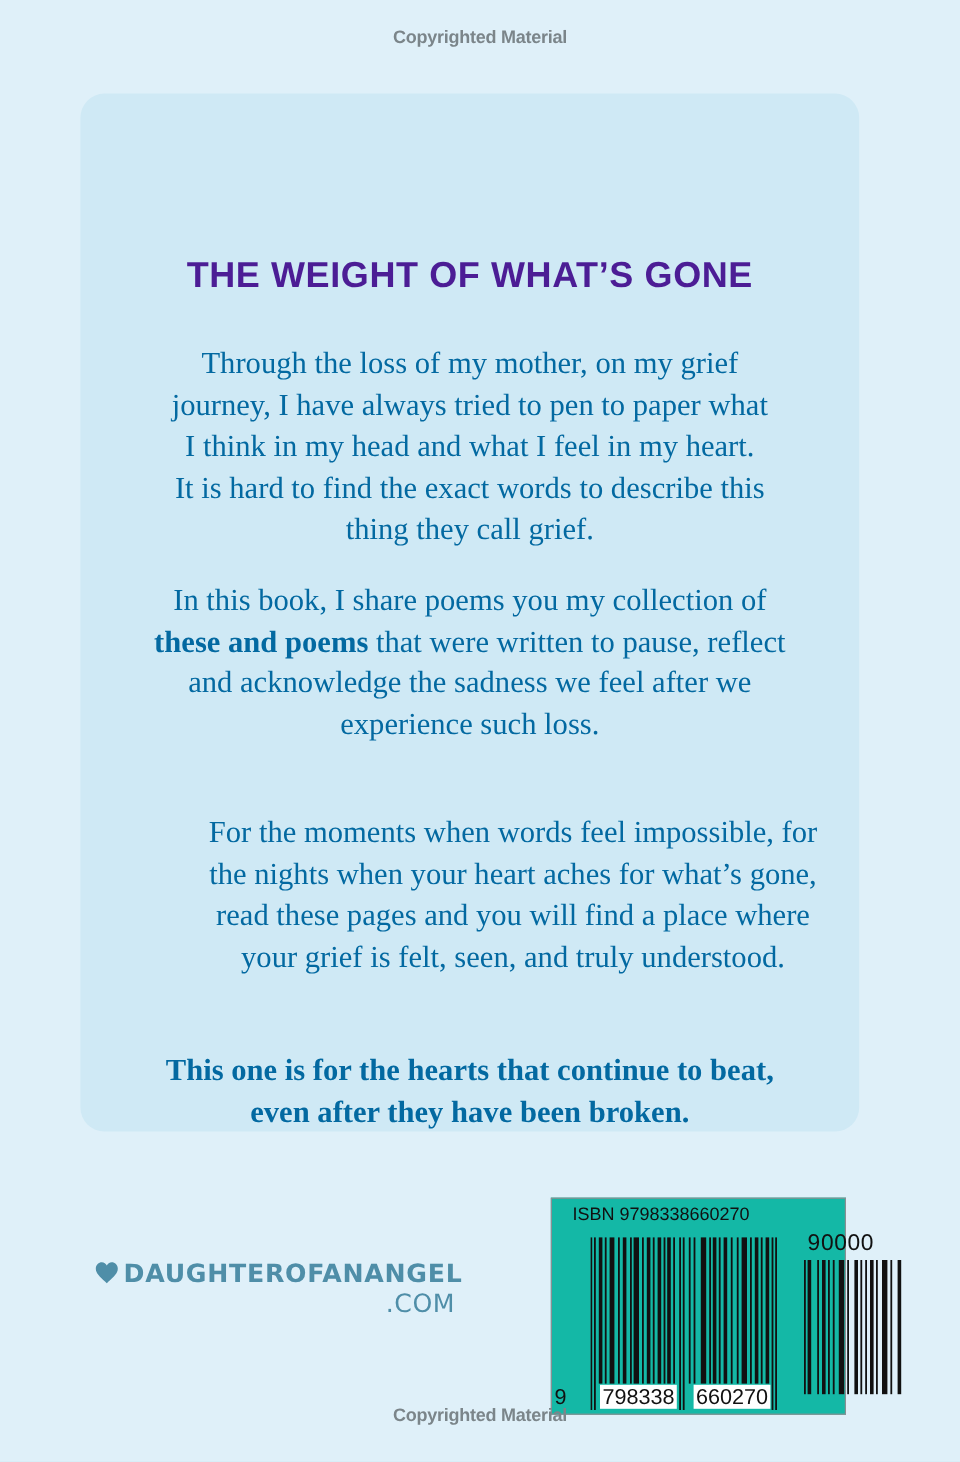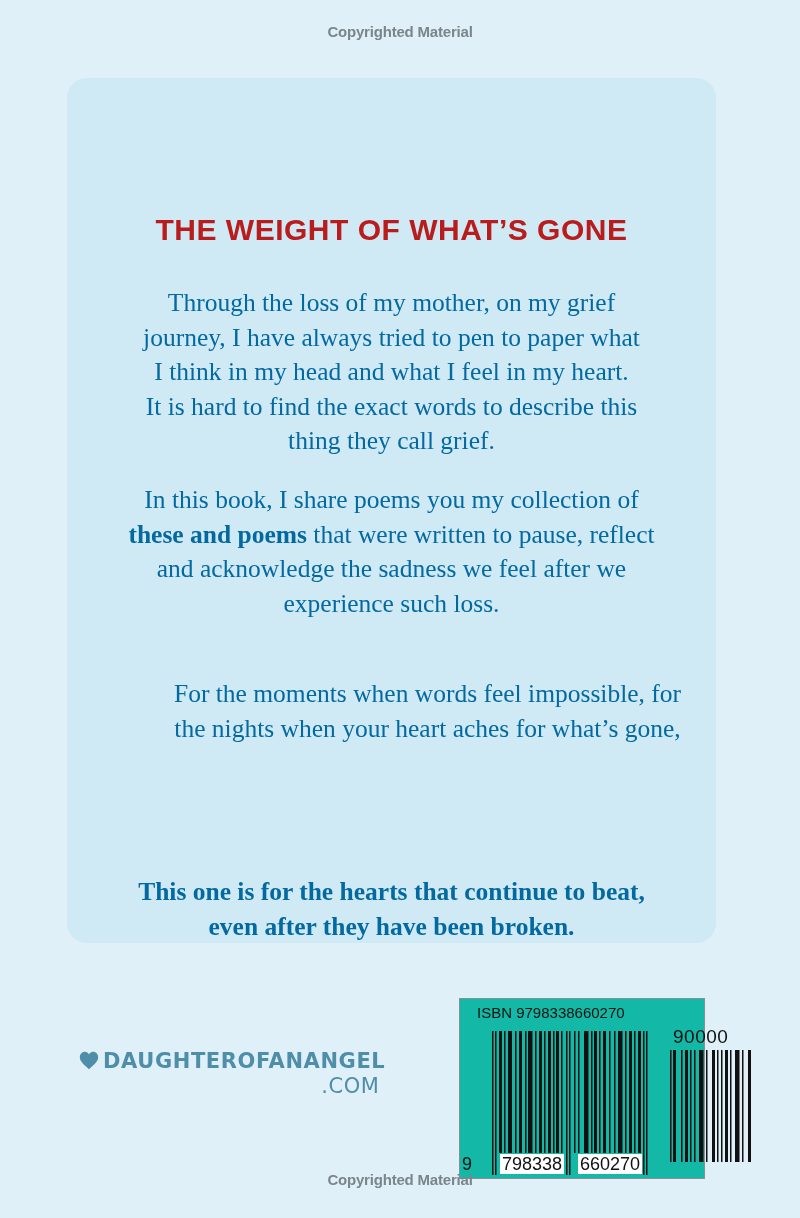--- a/index.html
+++ b/index.html
@@ -41,21 +41,21 @@
   .card-title {
     position: absolute;
     top: 135px;
     left: 0;
     width: 100%;
     text-align: center;
     font-family: "Liberation Sans", sans-serif;
     font-weight: bold;
     font-size: 30px;
     letter-spacing: 0.5px;
-    color: #b91c1c;
+    color: #4c1d95;
   }
   .para {
     position: absolute;
     left: 0;
     width: 100%;
     text-align: center;
     font-size: 25.5px;
     line-height: 34.5px;
     color: #0369a1;
   }
@@ -167,20 +167,22 @@
   <div class="para p2" style="top:405px;">
     <span class="line">In this book, I share poems you my collection of</span>
     <span class="line"><b>these and poems</b> <span>that were written to pause, reflect</span></span>
     <span class="line">and acknowledge the sadness we feel after we</span>
     <span class="line">experience such loss.</span>
   </div>
 
   <div class="para p3" style="top:599px;">
     <span class="line">For the moments when words feel impossible, for</span>
     <span class="line">the nights when your heart aches for what’s gone,</span>
+    <span class="line">read these pages and you will find a place where</span>
+    <span class="line">your grief is felt, seen, and truly understood.</span>
   </div>
 
   <div class="para p4" style="top:797px;font-weight:bold;">
     <span class="line">This one is for the hearts that continue to beat,</span>
     <span class="line">even after they have been broken.</span>
   </div>
 </div>
 
 <div class="brand">
   <div class="brand-row">

